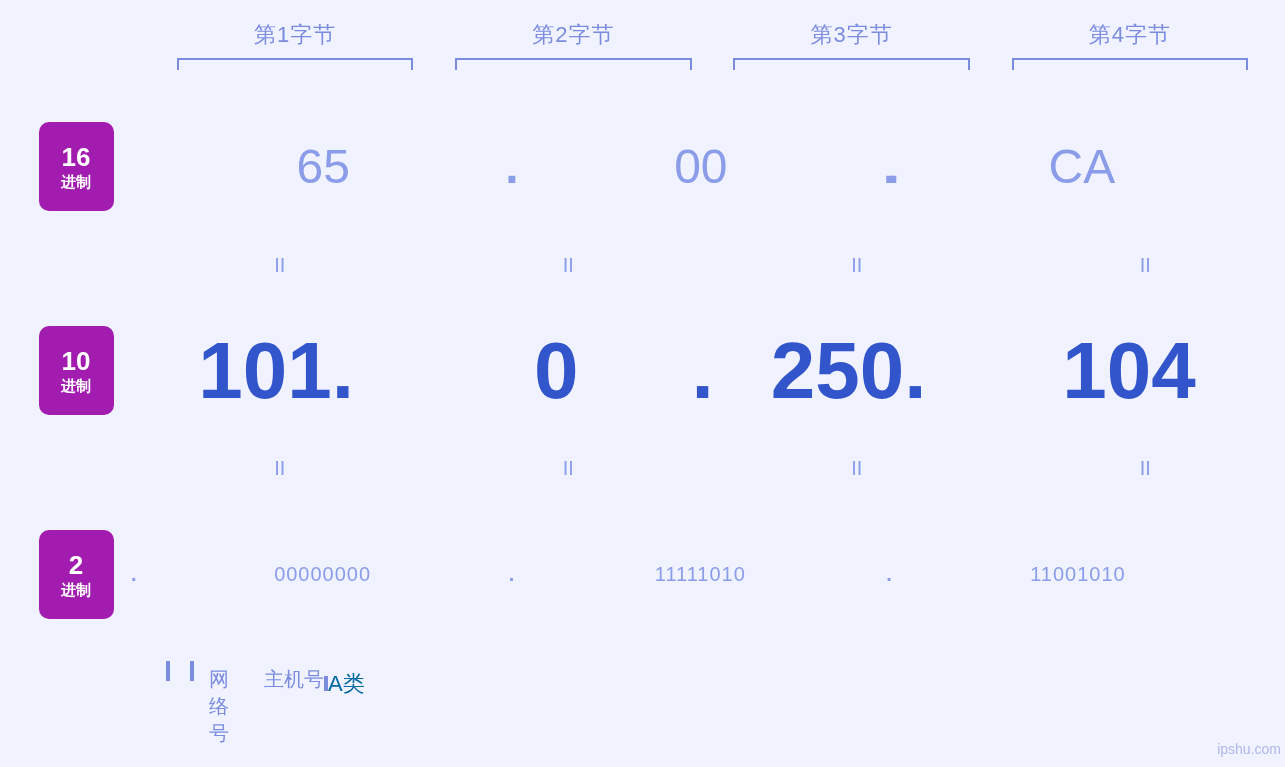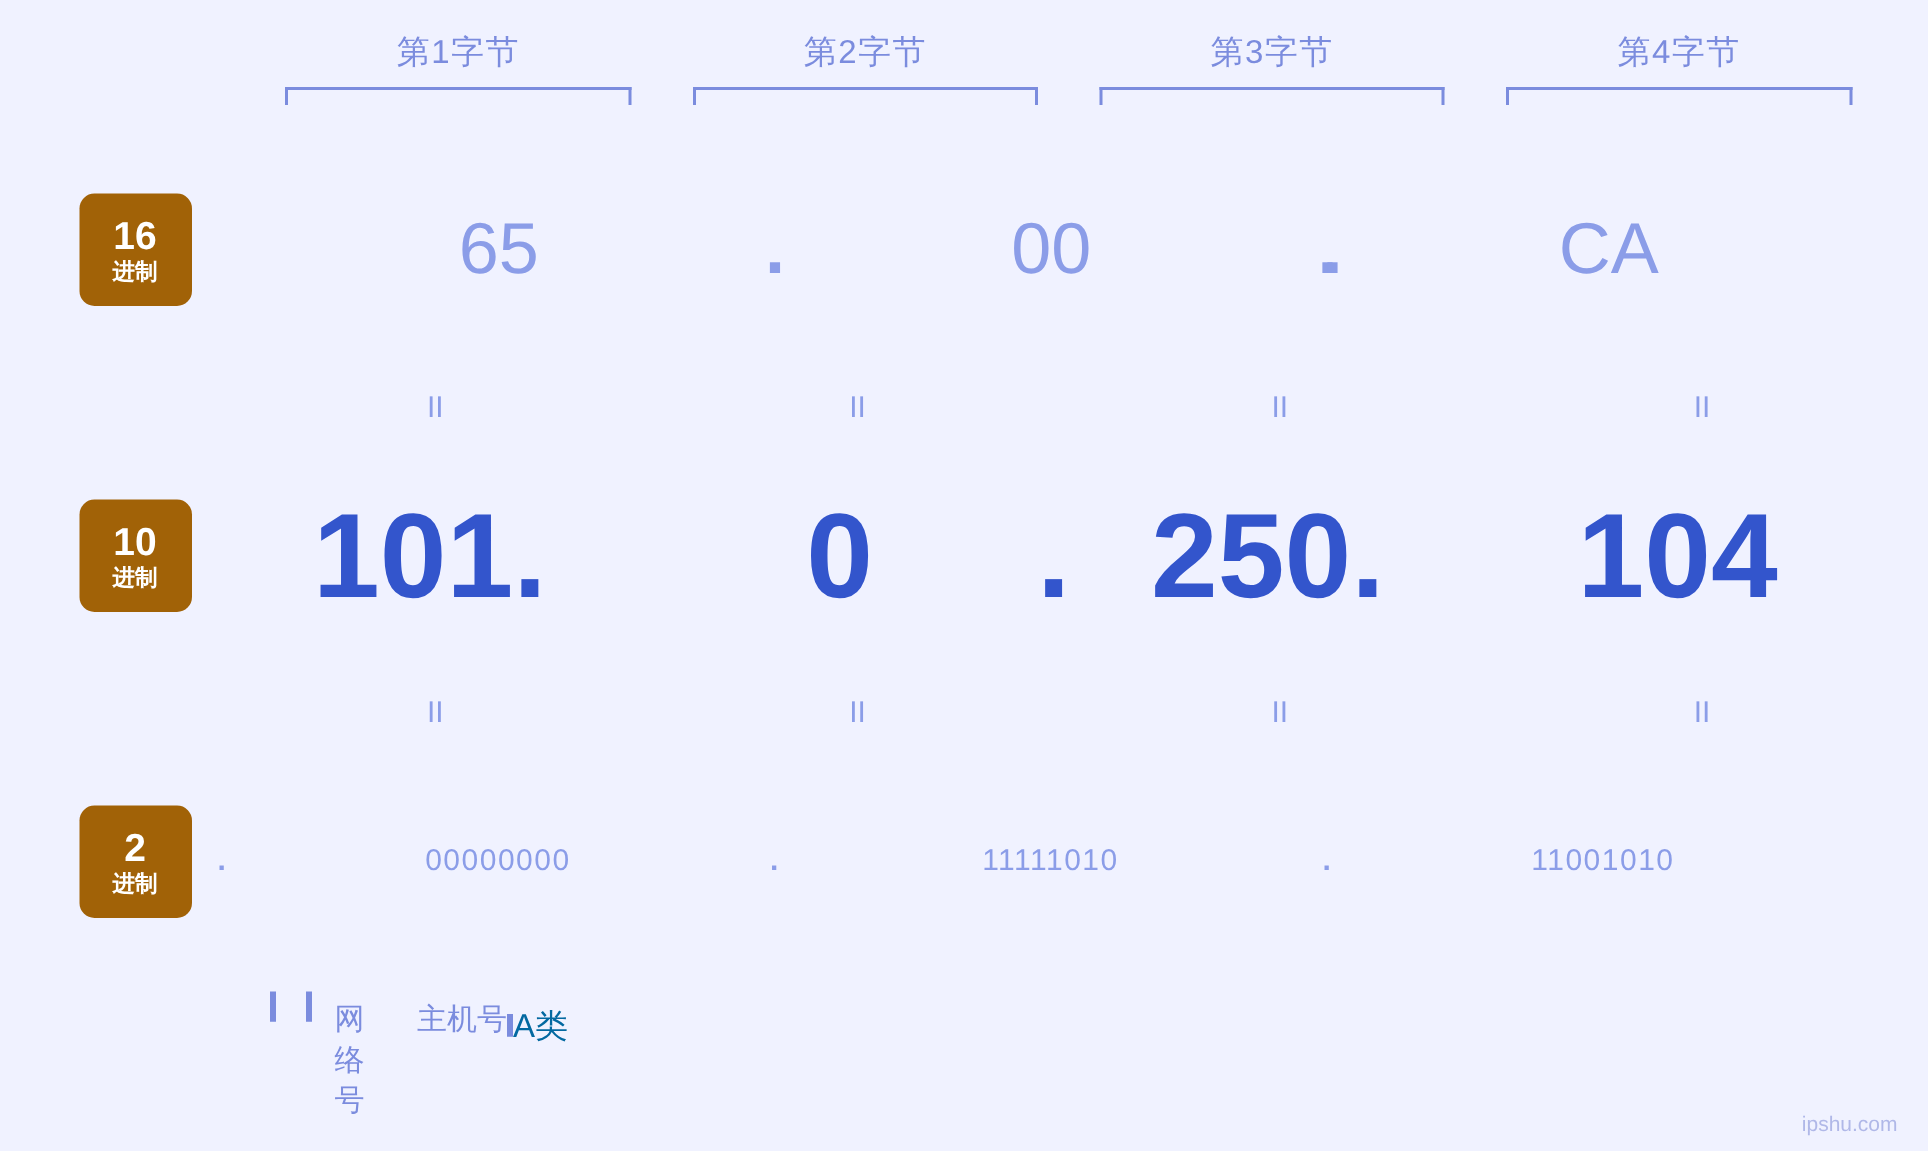--- a/index.html
+++ b/index.html
@@ -11,21 +11,21 @@
       font-family: 'Arial', sans-serif;
       overflow: hidden;
       position: relative;
     }
 
     .container {
       width: 100%;
       height: 100%;
       display: flex;
       flex-direction: column;
-      padding: 20px 30px;
+      padding: 20px 16px;
     }
 
     
     .header-row {
       display: flex;
       margin-left: 140px;
       margin-bottom: 10px;
     }
 
     .byte-col {
@@ -64,25 +64,25 @@
 
     .row-label {
       width: 120px;
       flex-shrink: 0;
       display: flex;
       justify-content: center;
       align-items: center;
     }
 
     .label-badge {
-      background: #a16207;
+      background: #a21caf;
       color: white;
       border-radius: 10px;
       width: 75px;
-      height: 75px;
+      height: 89px;
       display: flex;
       flex-direction: column;
       align-items: center;
       justify-content: center;
       font-size: 22px;
       font-weight: bold;
       line-height: 1.2;
     }
 
     .label-badge .base-num {
@@ -144,21 +144,21 @@
     .dot-separator.binary {
       font-size: 20px;
       color: #8b9de8;
     }
 
     
     .equals-row {
       display: flex;
       margin-left: 140px;
       height: 30px;
-      align-items: flex-end;
+      align-items: flex-start;
       gap: 41px;
     }
 
     .equals-cell {
       flex: 1;
       display: flex;
       align-items: center;
       justify-content: center;
       color: #8b9de8;
       font-size: 20px;
@@ -199,21 +199,21 @@
       text-align: center;
       color: #0369a1;
       font-size: 22px;
       margin-top: 8px;
     }
 
     
     .watermark {
       position: absolute;
       bottom: 10px;
-      right: 20px;
+      right: 4px;
       color: #b0b8e8;
       font-size: 14px;
       margin-top: 12px;
     }
 
   </style>
 </head>
 <body>
 
 <div class="container">

